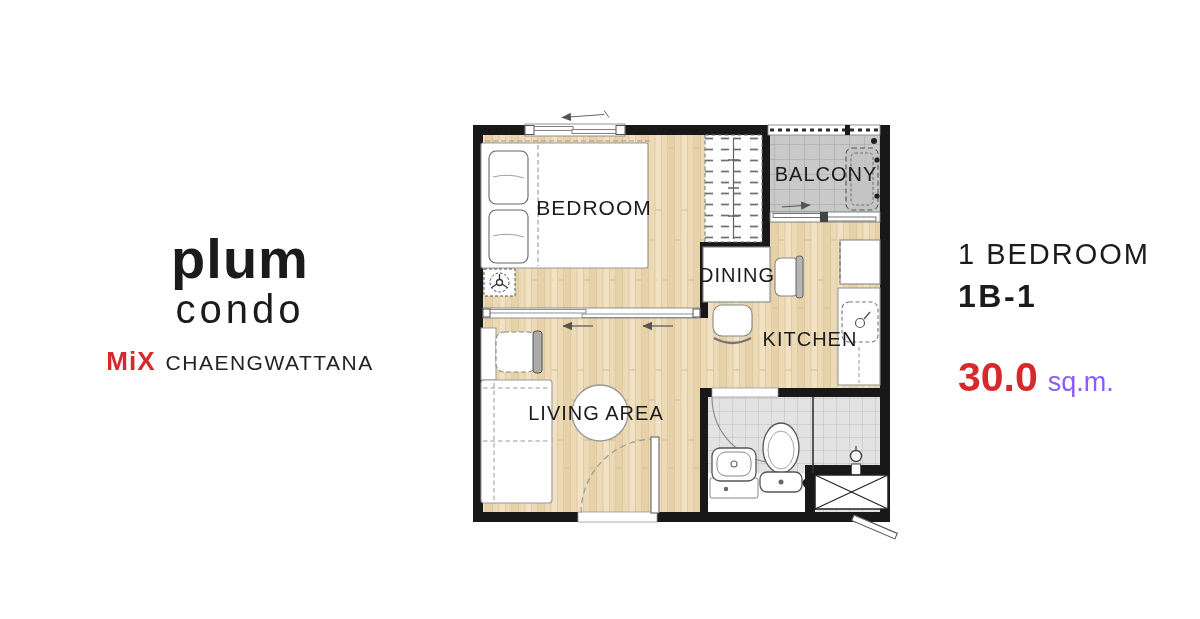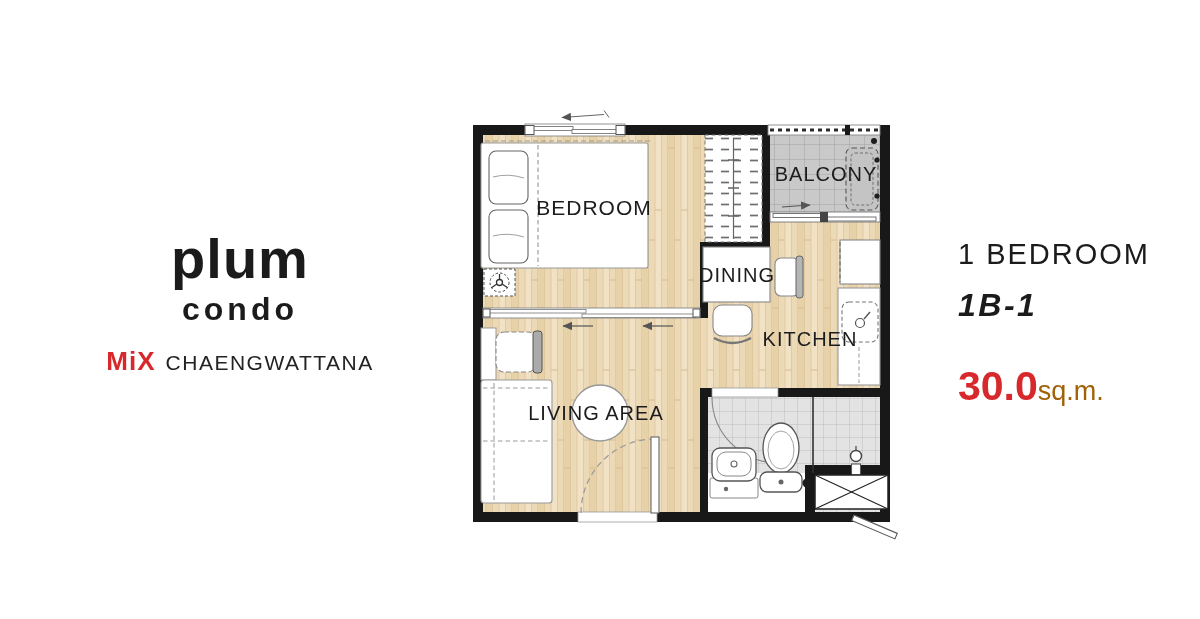--- a/index.html
+++ b/index.html
@@ -4,31 +4,31 @@
 <style>
   html,body{margin:0;padding:0;}
   body{
     width:1200px;height:619px;position:relative;overflow:hidden;
     background:#ffffff;
     font-family:"Liberation Sans", sans-serif;
   }
   
   .logo-block{position:absolute;left:100px;top:230px;width:280px;text-align:center;}
   .brand-top{font-size:56px;font-weight:700;color:#1b1b1b;line-height:58px;letter-spacing:1px;}
-  .brand-bottom{font-size:32px;font-weight:700;color:#1b1b1b;line-height:42px;letter-spacing:4px;}
+  .brand-bottom{font-size:40px;font-weight:400;color:#1b1b1b;line-height:42px;letter-spacing:4px;}
   .mix-line{margin-top:16px;white-space:nowrap;}
   .mix{font-size:26px;font-weight:700;color:#d7282c;letter-spacing:1px;}
   .location{font-size:21px;font-weight:400;color:#232323;letter-spacing:1.5px;margin-left:10px;}
   
   .unit-block{position:absolute;left:958px;top:238px;}
   .unit-type{font-size:29px;font-weight:500;color:#1b1b1b;letter-spacing:2px;}
-  .unit-code{font-size:32px;font-weight:800;color:#1b1b1b;letter-spacing:2.5px;margin-top:16px;font-style:italic;}
+  .unit-code{font-size:32px;font-weight:800;color:#1b1b1b;letter-spacing:2.5px;margin-top:7px;}
   .unit-area{margin-top:39px;white-space:nowrap;}
   .area-num{font-size:41px;font-weight:700;color:#d7282c;}
-  .area-unit{font-size:27px;font-weight:500;color:#a16207;}
+  .area-unit{font-size:27px;font-weight:500;color:#8b5cf6;margin-left:10px;}
   
   .plan{position:absolute;left:460px;top:100px;}
   .rlabel{font-family:"Liberation Sans",sans-serif;font-size:20px;font-weight:500;
           fill:#1c1c1c;letter-spacing:1px;text-anchor:middle;}
   .rlabel-lg{font-size:21px;}
 </style>
 </head>
 <body>
 
 <div class="logo-block">

